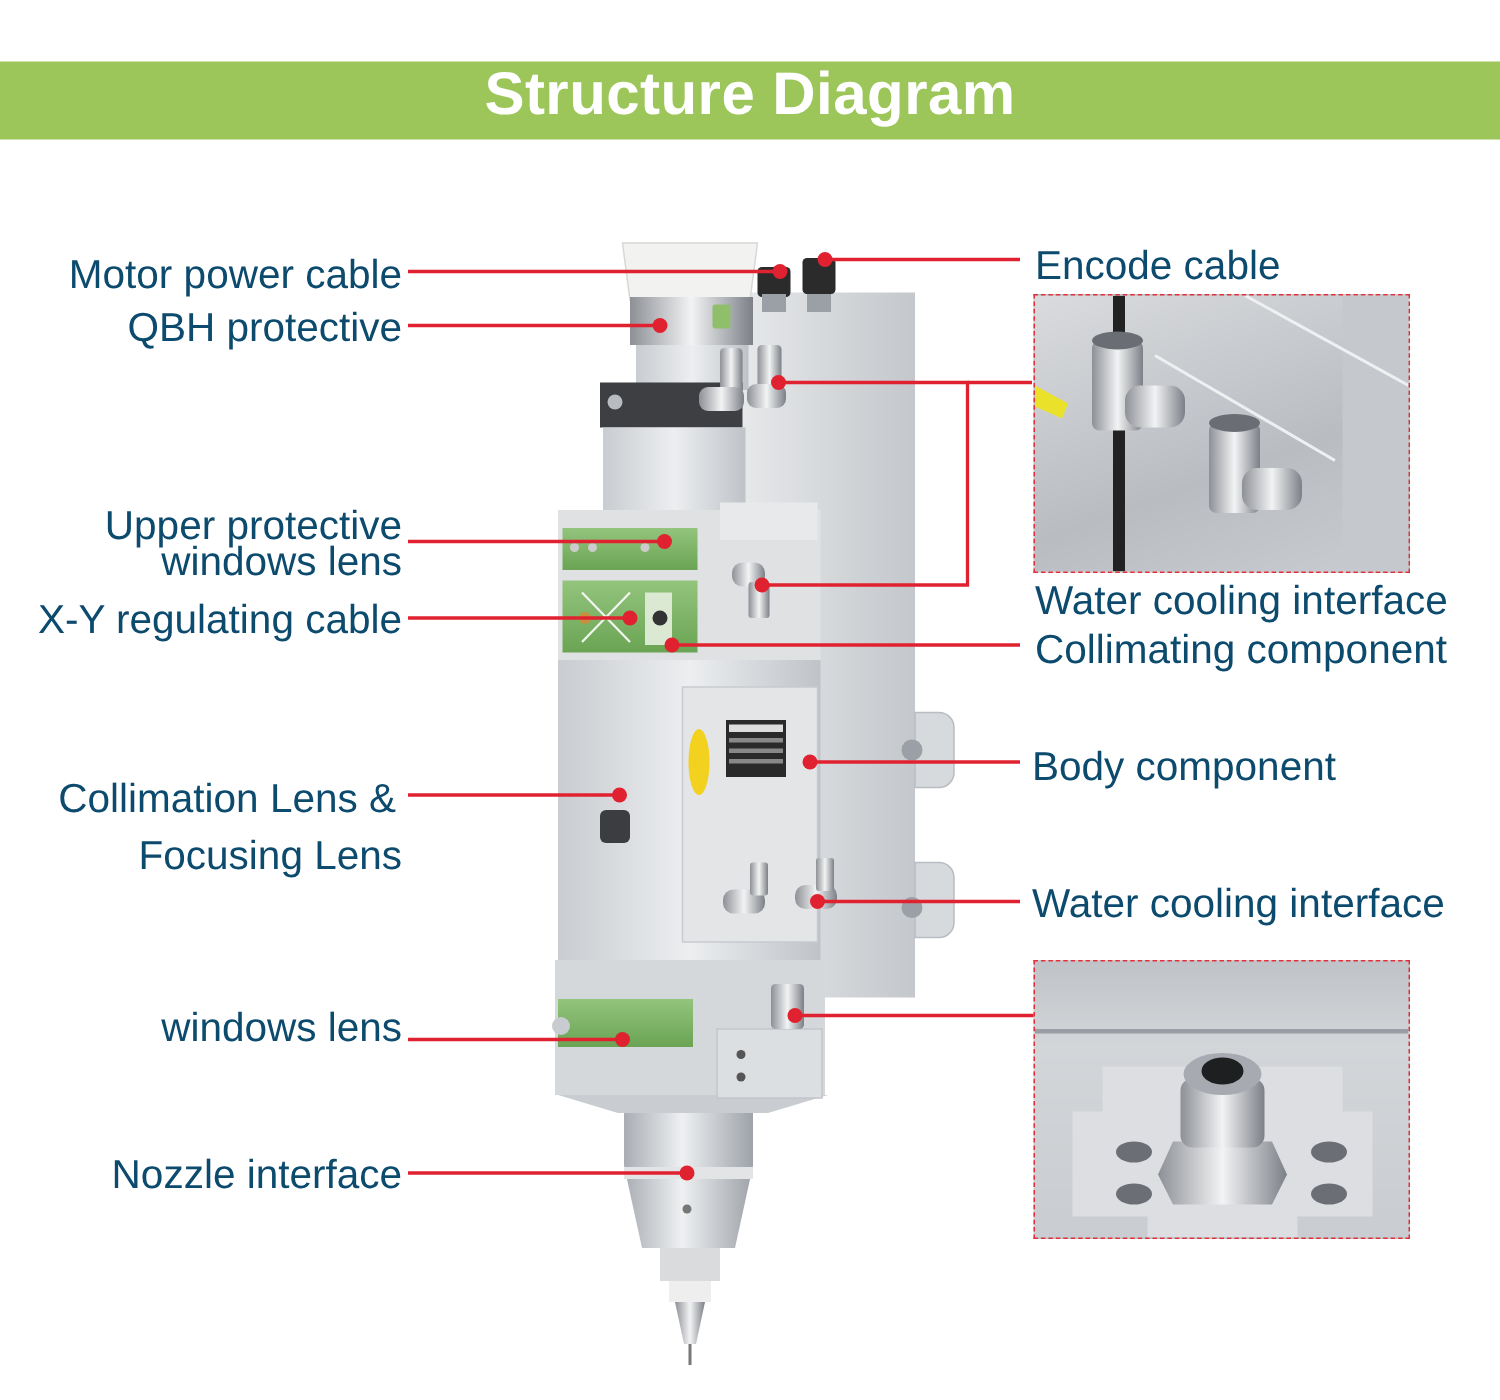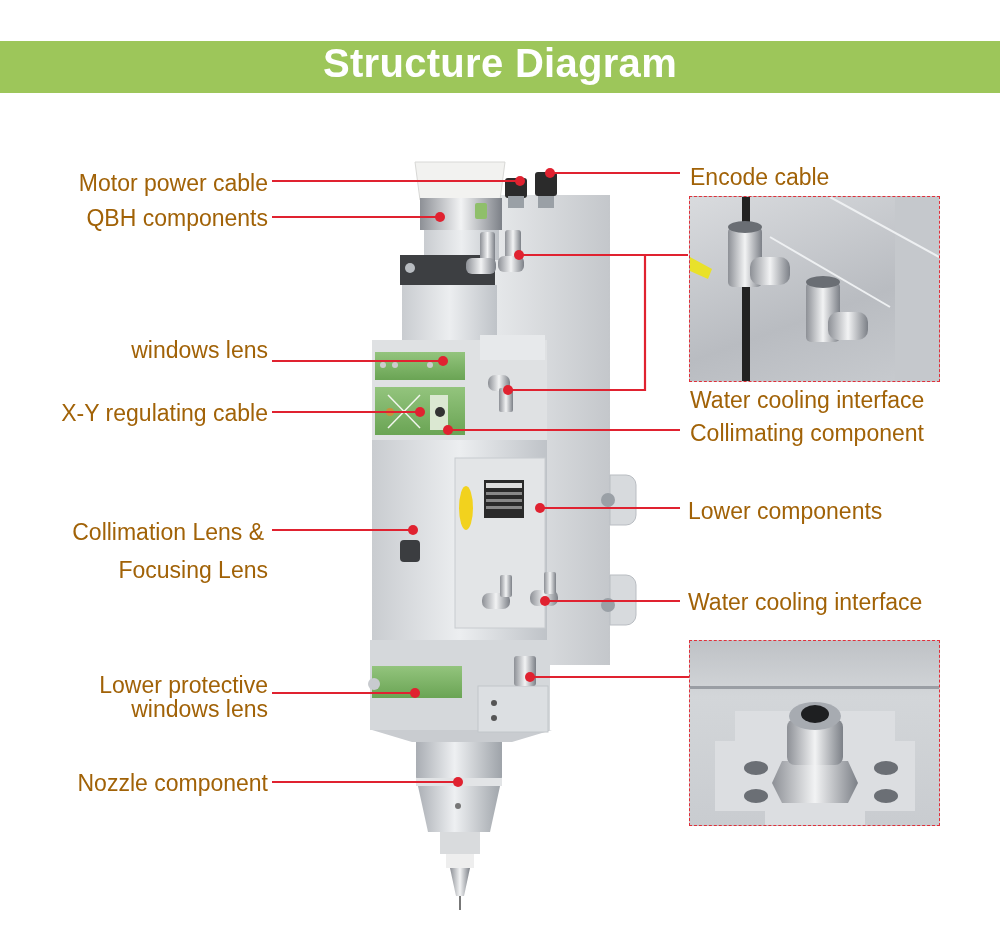--- a/index.html
+++ b/index.html
@@ -1,52 +1,52 @@
 <!DOCTYPE html>
 <html><head>
 <meta charset="utf-8">
 <style>
   html, body { margin: 0; padding: 0; background: #ffffff; }
   body { width: 1000px; height: 933px; position: relative; overflow: hidden;
          font-family: "Liberation Sans", sans-serif; color: #333333; }
   .banner { position: absolute; left: 0; top: 41px; width: 1000px; height: 52px;
             background: #9dc65a; display: flex; justify-content: center; }
   .banner h1 { margin: 0; color: #ffffff; font-size: 40px; font-weight: bold; letter-spacing: 0.3px; }
-  .lbl { position: absolute; font-size: 23px; line-height: 24px; color: #a16207; white-space: nowrap; }
+  .lbl { position: absolute; font-size: 27px; line-height: 24px; color: #0c4a6e; white-space: nowrap; }
   .lbl.r { text-align: right; }
   .lbl.l { text-align: right; }
   .stack { line-height: 24px; }
   svg.overlay { position: absolute; left: 0; top: 0; }
   .inset { position: absolute; border: 1px dashed #e0303a; overflow: hidden; }
 </style>
 </head>
 <body>
 
 <div class="banner">
   <h1>Structure Diagram</h1>
 </div>
 
 <div class="lbl r" style="right:732px; top:171px;">Motor power cable</div>
-<div class="lbl r" style="right:732px; top:206px;">QBH components</div>
+<div class="lbl r" style="right:732px; top:206px;">QBH protective</div>
 <div class="lbl r stack" style="right:732px; top:338px;">
+  <div>Upper protective</div>
   <div>windows lens</div>
 </div>
 <div class="lbl r" style="right:732px; top:401px;">X-Y regulating cable</div>
 <div class="lbl r" style="right:736px; top:520px;margin-left:20px;">Collimation Lens &amp;</div>
 <div class="lbl r" style="right:732px; top:558px;">Focusing Lens</div>
 <div class="lbl r stack" style="right:732px; top:673px;">
-  <div>Lower protective</div>
   <div>windows lens</div>
 </div>
-<div class="lbl r" style="right:732px; top:771px;">Nozzle component</div>
+<div class="lbl r" style="right:732px; top:771px;">Nozzle interface</div>
 
 <div class="lbl l" style="left:690px; top:165px;">Encode cable</div>
 <div class="lbl l" style="left:690px; top:388px;">Water cooling interface</div>
 <div class="lbl l" style="left:690px; top:421px;">Collimating component</div>
-<div class="lbl l" style="left:688px; top:499px;">Lower components</div>
+<div class="lbl l" style="left:688px; top:499px;">Body component</div>
 <div class="lbl l" style="left:688px; top:590px;">Water cooling interface</div>
 <div class="lbl l stack" style="left:688px; top:834px;">
 </div>
 
 <svg class="overlay" width="1000" height="933" viewBox="0 0 1000 933">
   <defs>
     <linearGradient id="metalV" x1="0" x2="1" y1="0" y2="0">
       <stop offset="0" stop-color="#c9ccd0"></stop>
       <stop offset="0.5" stop-color="#eceef0"></stop>
       <stop offset="1" stop-color="#bfc3c8"></stop>

